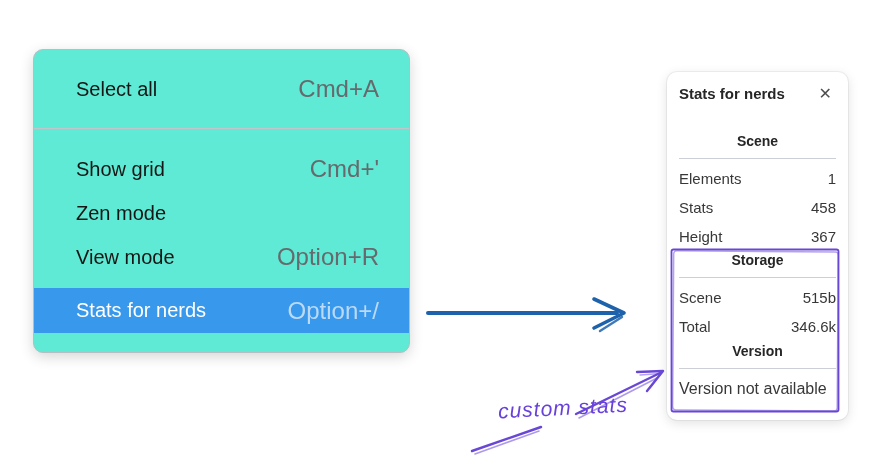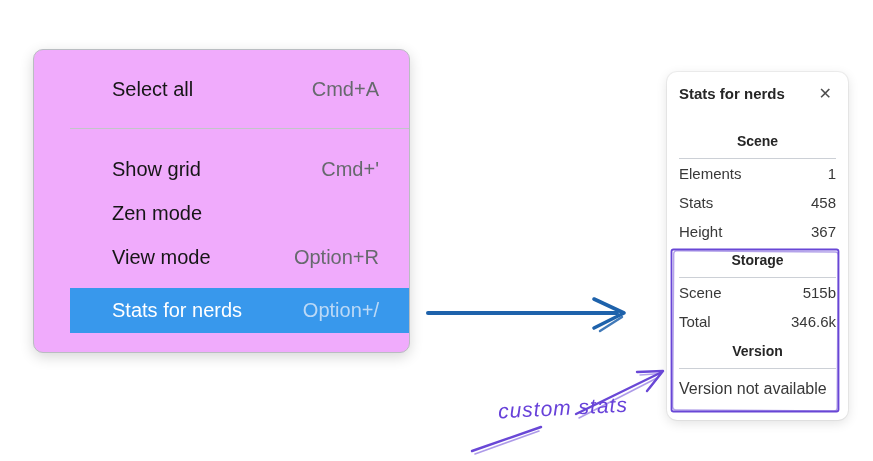--- a/index.html
+++ b/index.html
@@ -11,41 +11,40 @@
     height: 461px;
     background: #ffffff;
     overflow: hidden;
   }
 
   
   .context-menu {
     position: absolute;
     left: 33px; top: 49px;
     width: 377px; height: 304px;
-    background: #f0abfc;
+    background: #5eead4;
     border: 1px solid #b9bdc1;
     border-radius: 10px;
     box-shadow: 0 4px 14px rgba(0,0,0,0.16);
     padding-top: 10px;
     overflow: hidden;
-    padding-left: 36px;
   }
   .menu-item {
     height: 44px;
     display: flex;
     align-items: center;
     justify-content: space-between;
     padding: 0 30px 0 42px;
     font-size: 20px;
     color: #161616;
     cursor: default;
   }
   .menu-item.first { height: 58px; }
   .menu-item .shortcut {
-    font-size: 20px;
+    font-size: 24px;
     color: #66696d;
   }
   .menu-divider {
     border-top: 1px solid #c2c5c9;
     margin: 10px 0 18px 0;
   }
   .menu-item.selected {
     background: #3898ec;
     color: #ffffff;
     height: 45px;
@@ -94,21 +93,21 @@
   .h-storage { margin-top: 6px; }
   .h-version { margin-top: 8px; }
   .section-divider {
     border: none;
     border-top: 1px solid #ccd0d6;
     margin: 9px 0 6px 0;
   }
   .stat-row {
     display: flex;
     justify-content: space-between;
-    align-items: flex-start;
+    align-items: flex-end;
     height: 22px;
     margin-bottom: 7px;
     font-size: 15px;
   }
   .stat-row .stat-value { text-align: right; }
   .version-note {
     font-size: 16px;
     color: #383838;
     margin-top: 11px;
   }

